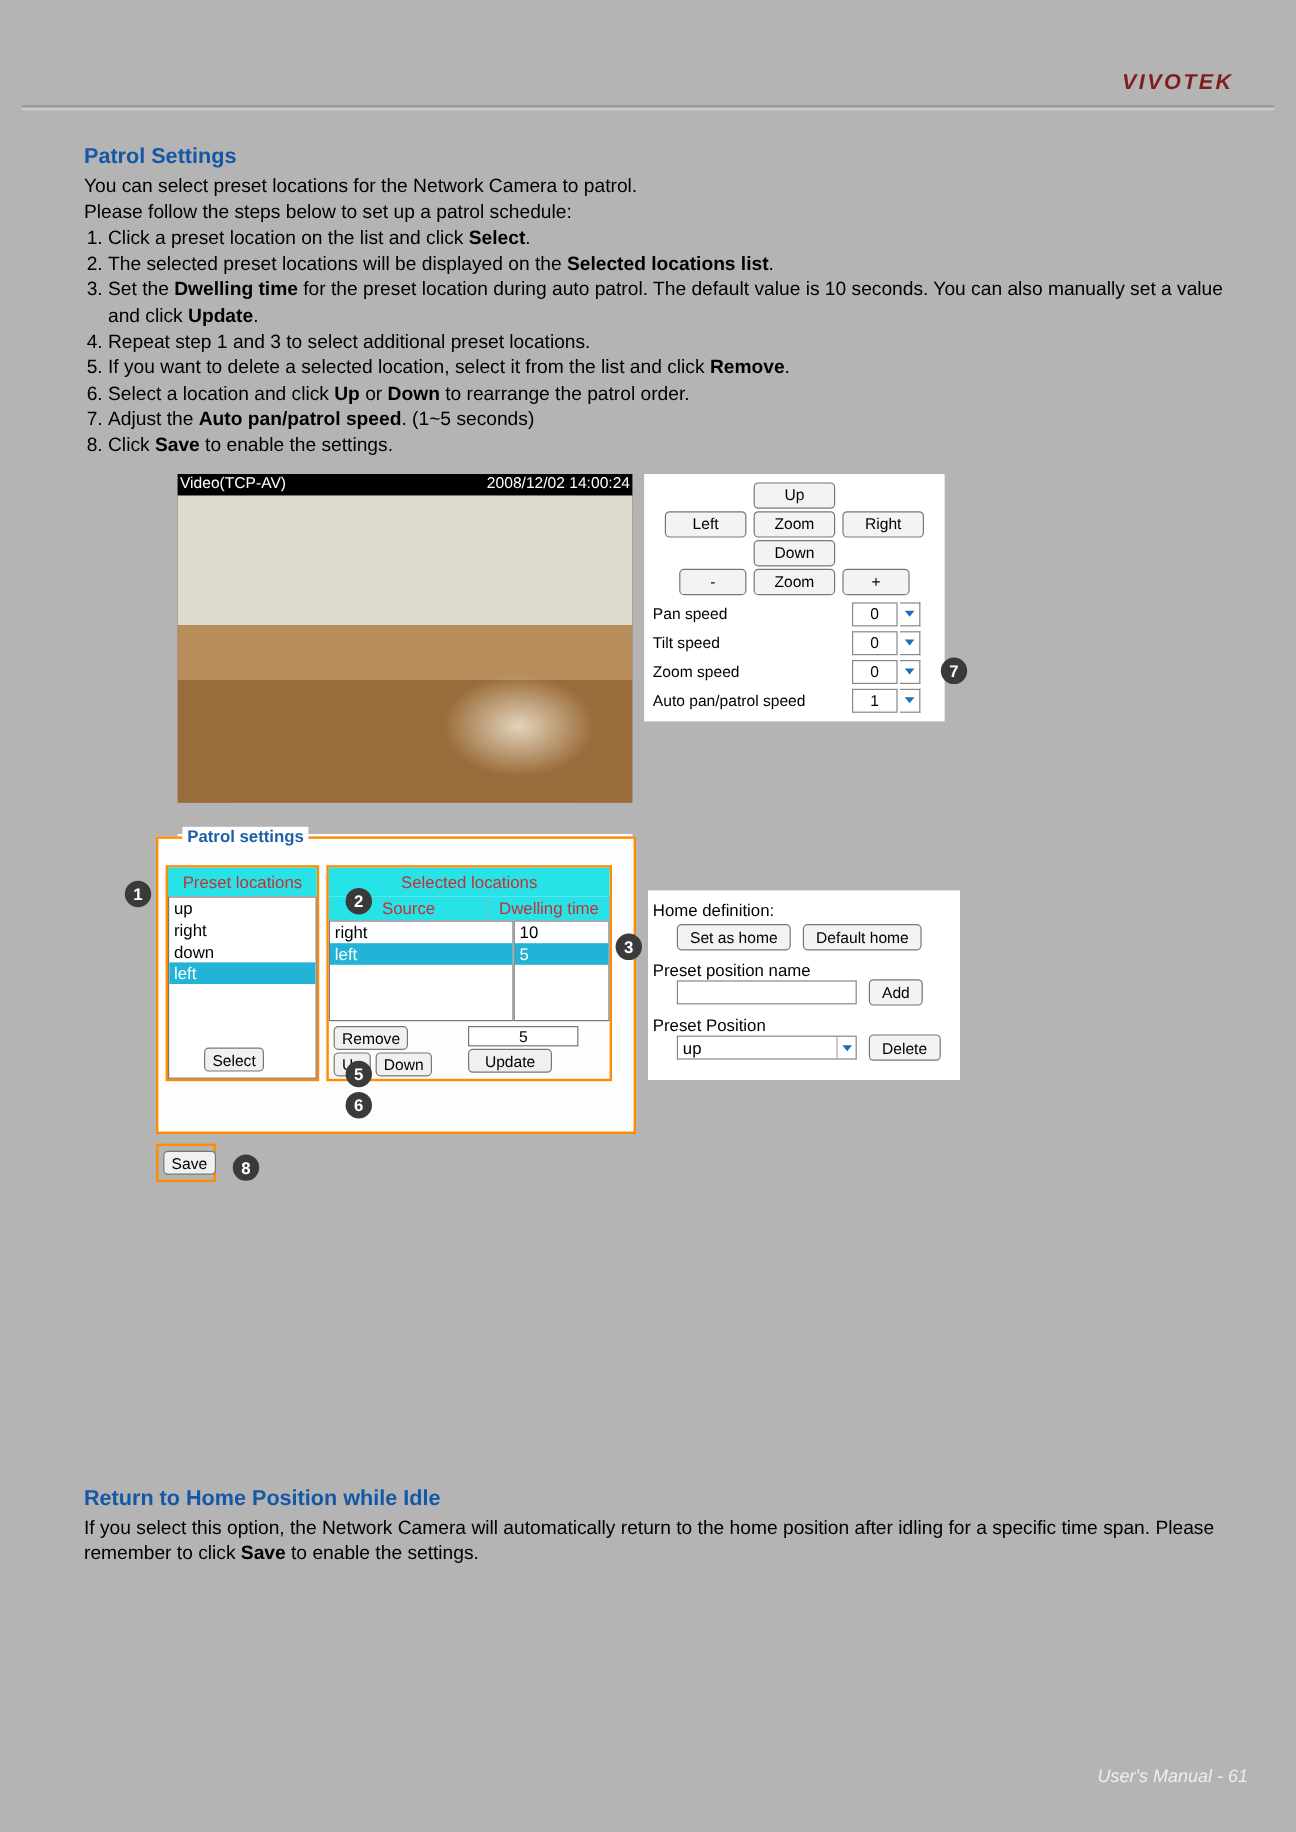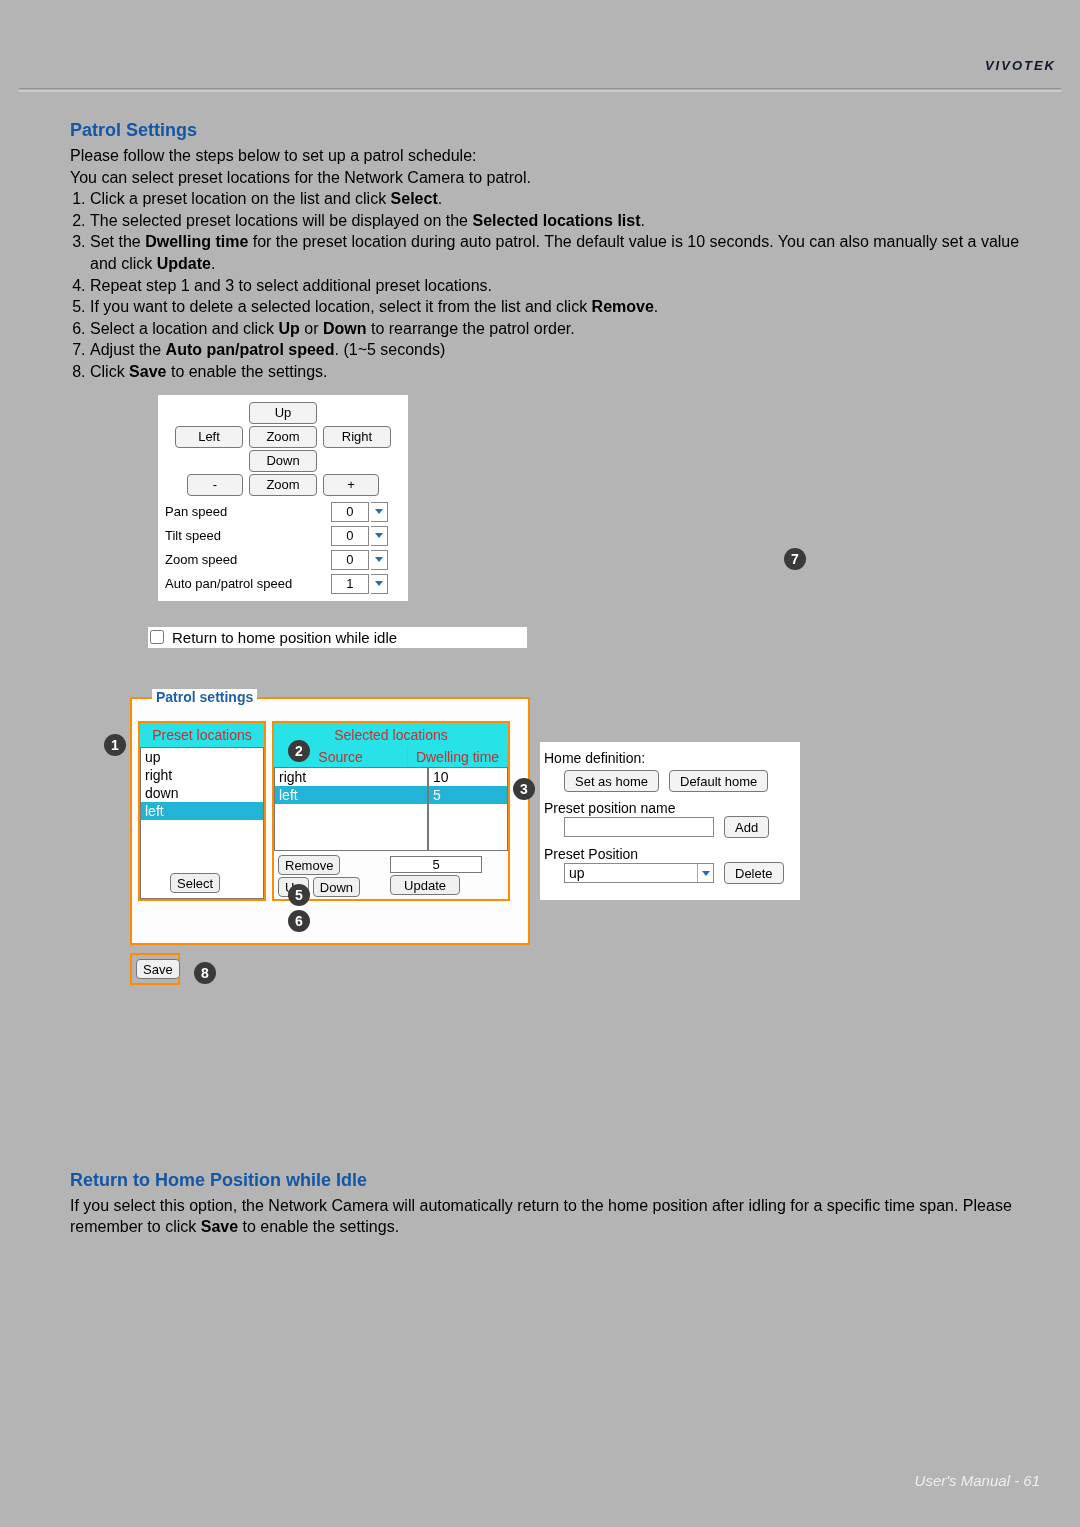--- a/index.html
+++ b/index.html
@@ -8,25 +8,25 @@
     font-family: Arial, Helvetica, sans-serif;
     font-size: 15px;
     color: #000;
     width: 1080px;
     height: 1527px;
     position: relative;
   }
   .brand {
     position: absolute;
     top: 58px;
-    right: 24px;
-    color: #0f172a;
+    right: 52px;
+    color: #7f1d1d;
     font-style: italic;
     font-weight: bold;
-    font-size: 13px;
+    font-size: 18px;
     letter-spacing: 2px;
   }
   .top-hr {
     position: absolute;
     top: 88px;
     left: 18px;
     right: 18px;
     height: 4px;
     background: linear-gradient(to bottom, #808080 0%, #ccc 60%);
     border-radius: 2px;
@@ -179,34 +179,41 @@
   .footer .pg { font-style: italic; }
 </style>
 </head>
 <body>
 
 <div class="brand">VIVOTEK</div>
 <div class="top-hr"></div>
 
 <div class="content">
   <h2>Patrol Settings</h2>
+  <div class="intro">You can select preset locations for the Network Camera to patrol.</div>
   <div class="intro">Please follow the steps below to set up a patrol schedule:</div>
-  <div class="intro">You can select preset locations for the Network Camera to patrol.</div>
   <ol class="steps">
     <li><span>Click a preset location on the list and click </span><span class="bold">Select</span><span>.</span></li>
     <li><span>The selected preset locations will be displayed on the </span><span class="bold">Selected locations list</span><span>.</span></li>
     <li><span>Set the </span><span class="bold">Dwelling time</span><span> for the preset location during auto patrol. The default value is 10 seconds. You can also manually set a value and click </span><span class="bold">Update</span><span>.</span></li>
     <li>Repeat step 1 and 3 to select additional preset locations.</li>
     <li><span>If you want to delete a selected location, select it from the list and click </span><span class="bold">Remove</span><span>.</span></li>
     <li><span>Select a location and click </span><span class="bold">Up</span><span> or </span><span class="bold">Down</span><span> to rearrange the patrol order.</span></li>
     <li><span>Adjust the </span><span class="bold">Auto pan/patrol speed</span><span>. (1~5 seconds)</span></li>
     <li><span>Click </span><span class="bold">Save</span><span> to enable the settings.</span></li>
   </ol>
 
   <div class="row-vid">
+    <div class="video-wrap">
+      <div class="video-title">
+        <span>Video(TCP-AV)</span>
+        <span>2008/12/02 14:00:24</span>
+      </div>
+      <div class="video-img"></div>
+    </div>
     <div class="ptz">
       <div class="row">
           <button class="wide">Up</button>
         </div>
       <div class="row">
         <button class="wide">Left</button>
         <button class="wide">Zoom</button>
         <button class="wide">Right</button>
       </div>
       <div class="row">

